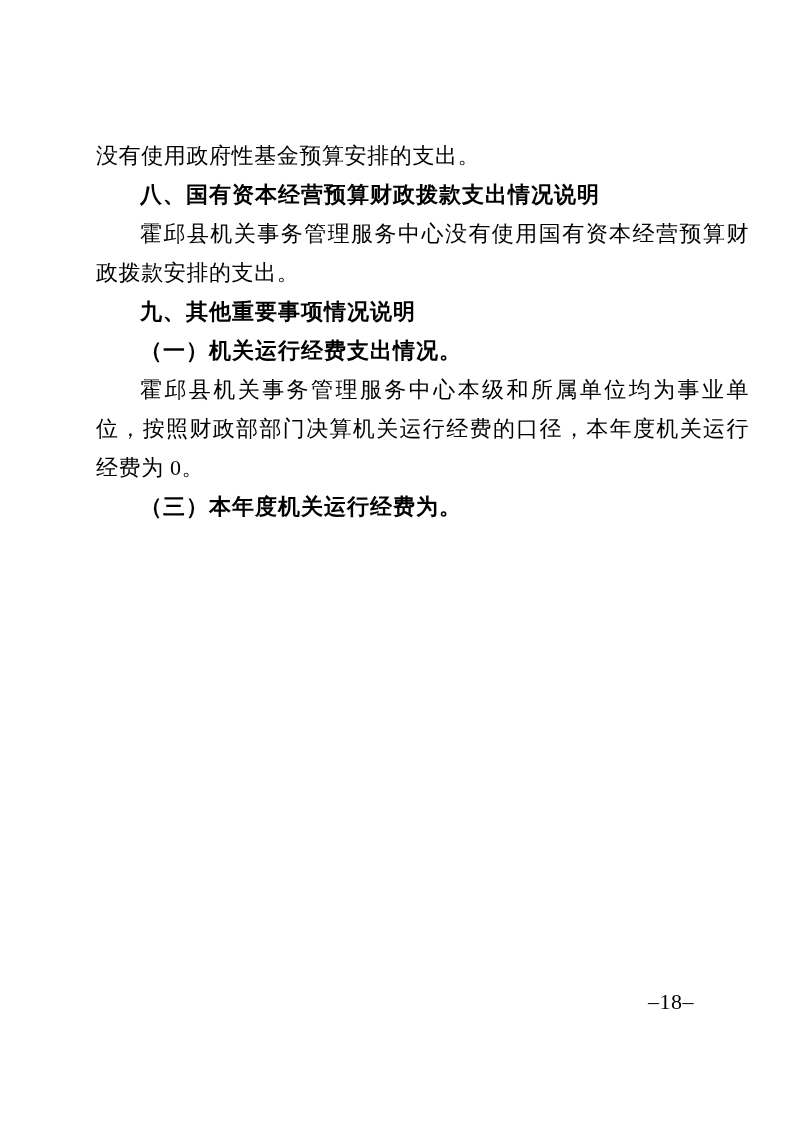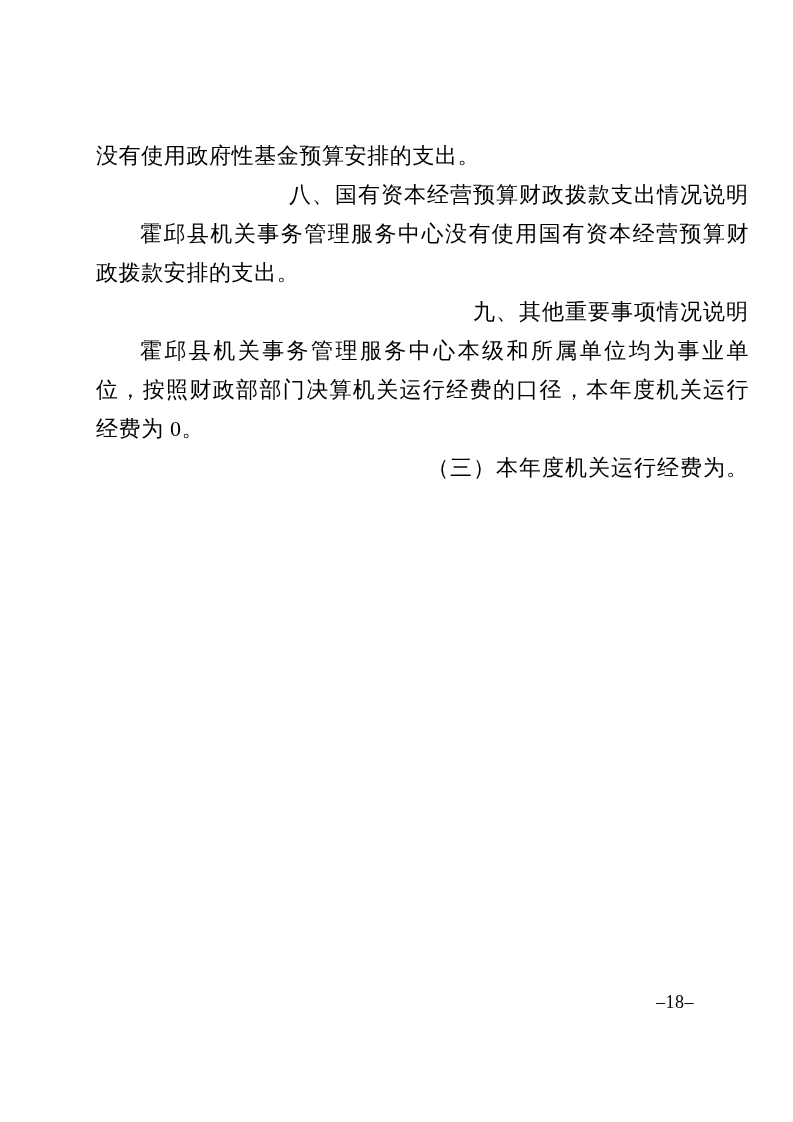--- a/index.html
+++ b/index.html
@@ -31,48 +31,49 @@
   .para.continuation {
     text-indent: 0;
   }
   .para.last-justified {
     text-align-last: justify;
   }
   .heading {
     margin: 0;
     text-indent: 44px;
     font-family: "Liberation Sans", "DejaVu Sans", sans-serif;
-    font-weight: normal;
+    font-weight: bold;
     letter-spacing: 1px;
-    text-align: right;
+    text-align: left;
   }
   .page-number {
     position: absolute;
     top: 990px;
     right: 99px;
     font-family: "Liberation Serif", "DejaVu Serif", serif;
-    font-size: 18px;
+    font-size: 22px;
     line-height: 24px;
     letter-spacing: 0.5px;
     color: #000000;
   }
 </style>
 </head>
 <body>
 
 <div class="page">
 
   <p class="para continuation">没有使用政府性基金预算安排的支出。</p>
 
   <p class="heading">八、国有资本经营预算财政拨款支出情况说明</p>
 
   <p class="para">霍邱县机关事务管理服务中心没有使用国有资本经营预算财政拨款安排的支出。</p>
 
   <p class="heading">九、其他重要事项情况说明</p>
 
+  <p class="heading">（一）机关运行经费支出情况。</p>
 
   <p class="para">霍邱县机关事务管理服务中心本级和所属单位均为事业单位，按照财政部部门决算机关运行经费的口径，本年度机关运行经费为 0。</p>
 
 
 
   <p class="heading">（三）本年度机关运行经费为。</p>
 
 
   <div class="page-number">–18–</div>
 

